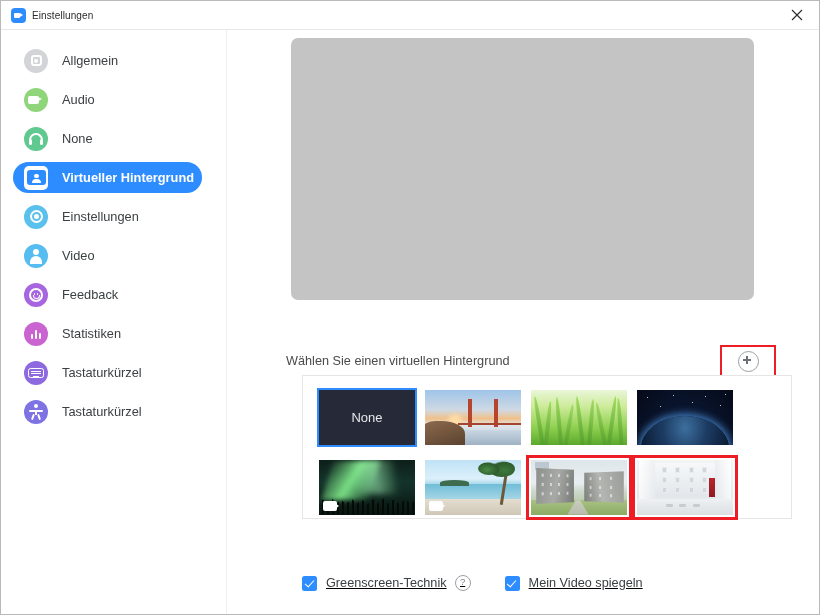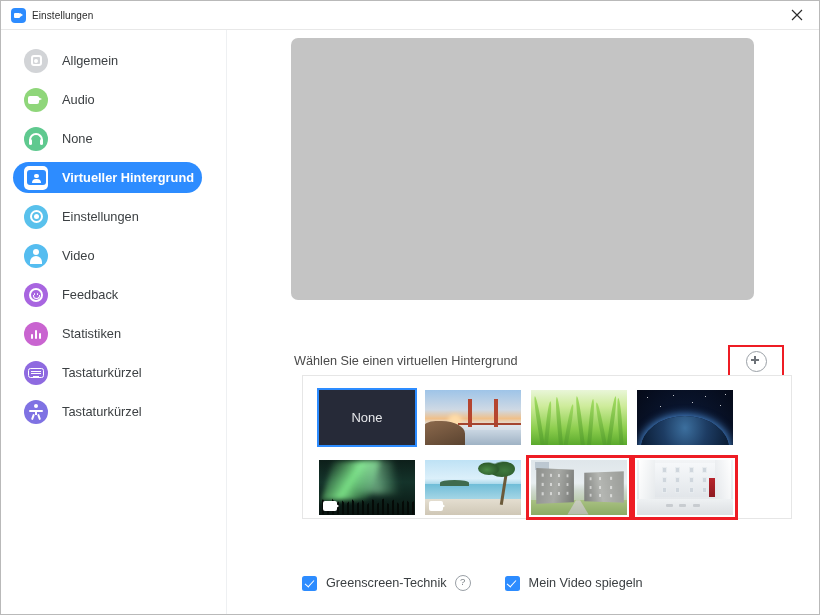--- a/index.html
+++ b/index.html
@@ -366,21 +366,21 @@
     position: absolute;
     left: 63px; top: 8px;
     width: 463px; height: 262px;
     background: #c4c4c4;
     border-radius: 7px;
   }
 
   
   .section-row {
     position: absolute;
-    left: 66px; top: 315px;
+    left: 58px; top: 315px;
     width: 490px;
     height: 36px;
   }
   .section-title {
     position: absolute;
     left: 0; top: 9px;
     font-size: 12.7px;
     color: #4a4a4a;
     white-space: nowrap;
   }
@@ -634,20 +634,21 @@
     position: absolute; bottom: 14%; width: 7px; height: 3px;
     background: #c8ccd0; border-radius: 1px;
   }
 
   
   .check-row {
     position: absolute;
     left: 74px; top: 545px;
     display: flex;
     align-items: center;
+    text-decoration: underline;
   }
   .check-item {
     display: flex;
     align-items: center;
     cursor: pointer;
   }
   .cbox {
     width: 15px; height: 15px;
     border-radius: 2.5px;
     background: #2d8cff;

